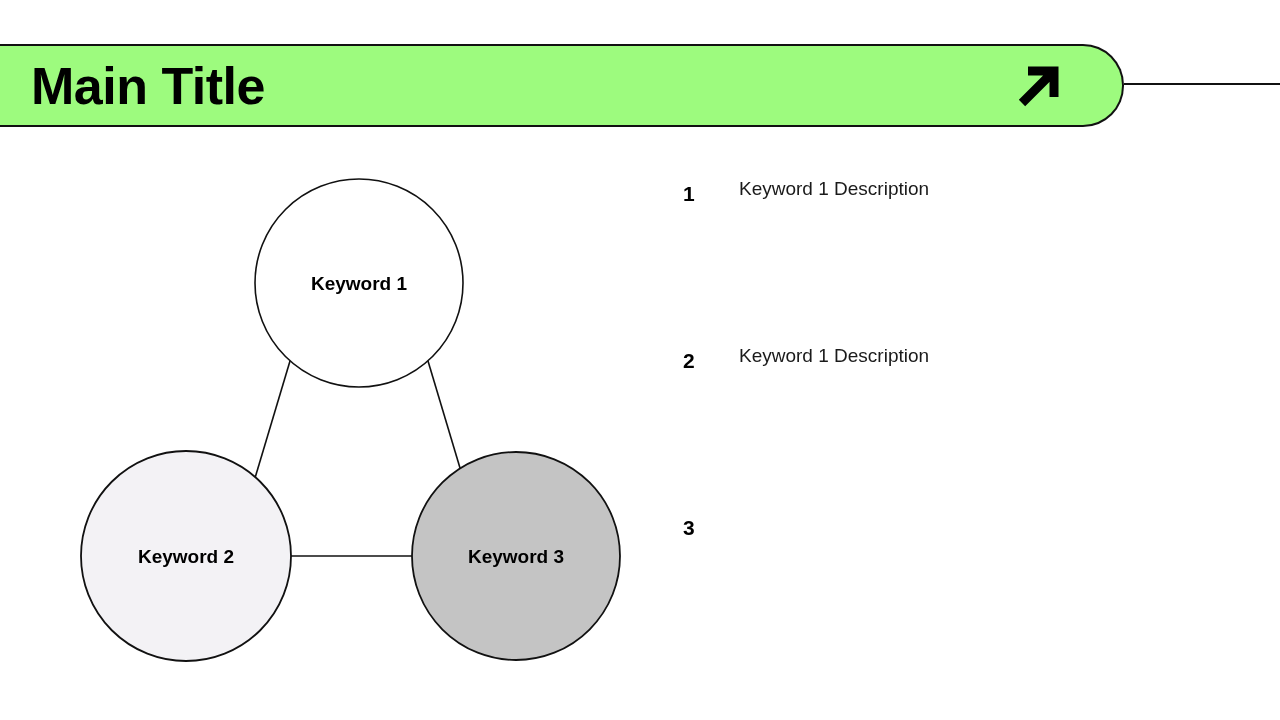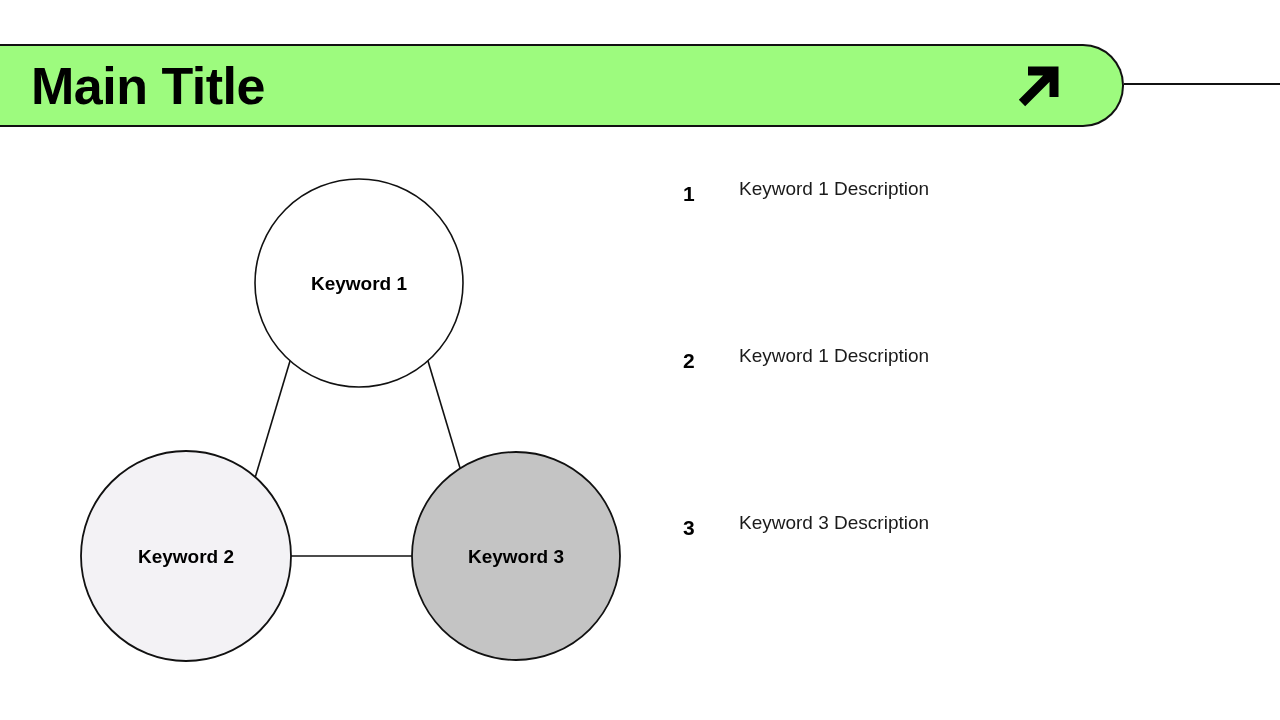--- a/index.html
+++ b/index.html
@@ -162,15 +162,14 @@
   <div class="desc-item">
     <span class="desc-num">1</span>
     <span class="desc-text">Keyword 1 Description</span>
   </div>
   <div class="desc-item">
     <span class="desc-num">2</span>
     <span class="desc-text">Keyword 1 Description</span>
   </div>
   <div class="desc-item">
     <span class="desc-num">3</span>
-    <span class="desc-text">Keyword 3 Description</span>
   </div>
 </div>
 
 </body></html>

